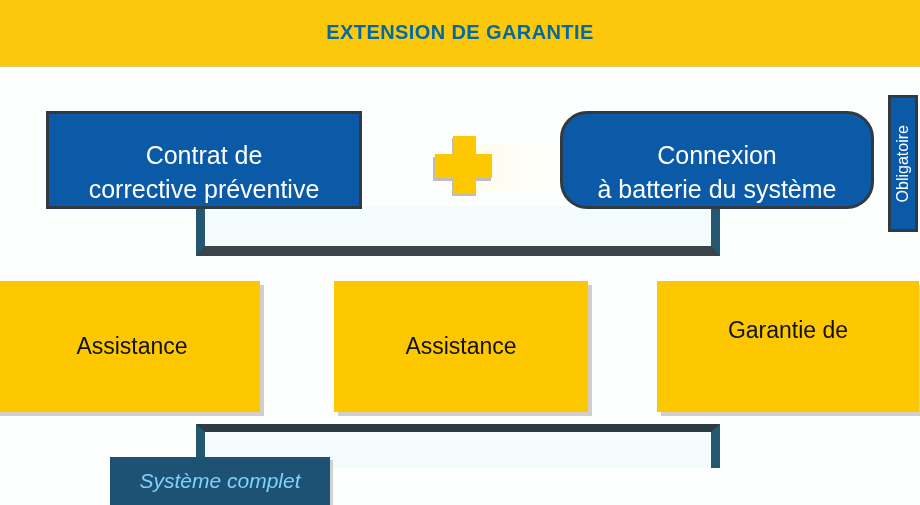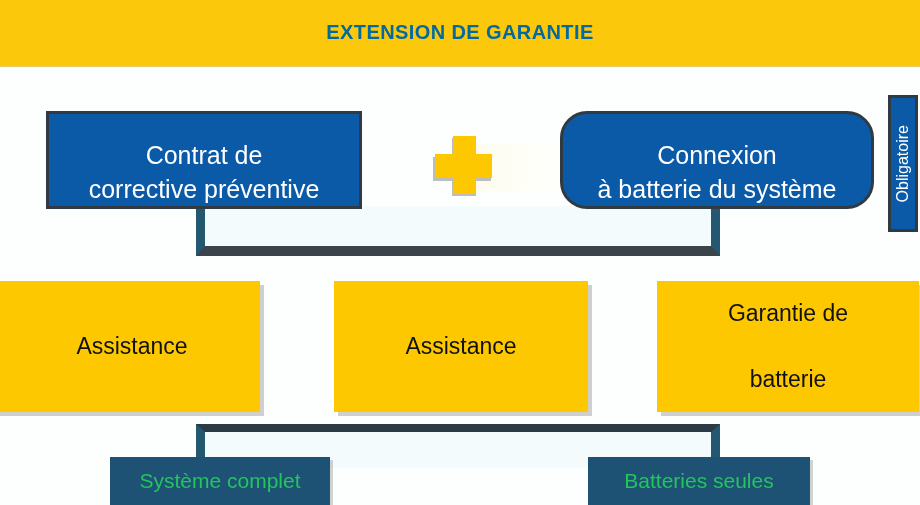--- a/index.html
+++ b/index.html
@@ -183,24 +183,25 @@
   }
 
   
   .dark-box {
     position: absolute;
     background: #1d5274;
     box-shadow: 3px 3px 0 rgba(110,110,110,0.30);
     display: flex;
     align-items: center;
     justify-content: center;
-    color: #22c55e;
+    color: #7dd3fc;
     font-size: 21px;
     text-align: left;
     box-sizing: border-box;
+    font-style: italic;
   }
   #box-systeme {
     left: 110px;
     top: 457px;
     width: 220px;
     height: 48px;
   }
   #box-batteries {
     left: 588px;
     top: 457px;
@@ -254,27 +255,23 @@
   <div class="yellow-box" id="box-assistance">
     <div>
       <span>Assistance</span>
     </div>
   </div>
 
   <div class="yellow-box" id="box-garantie">
     <div>
       <span>Garantie de</span><br>
       <br>
-      <span>batterie</span>
     </div>
   </div>
 
   <div class="bracket-bottom"></div>
 
   <div class="dark-box" id="box-systeme">
     <span>Système complet</span>
   </div>
 
-  <div class="dark-box" id="box-batteries">
-    <span>Batteries seules</span>
-  </div>
 
 </div>
 
 </body></html>

